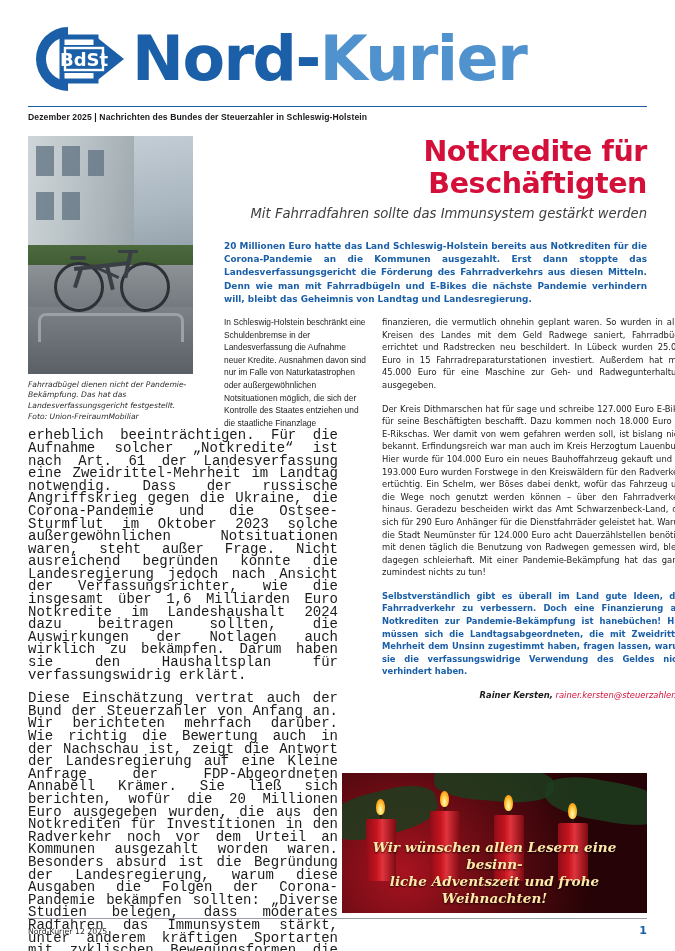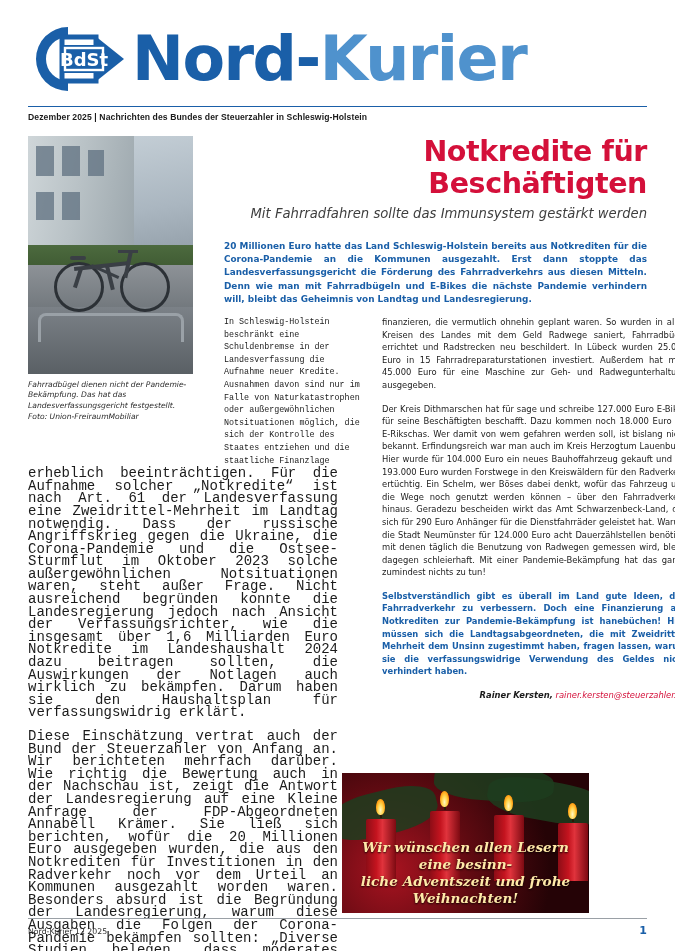--- a/index.html
+++ b/index.html
@@ -184,21 +184,21 @@
     position: relative;
     margin-top: 10px;
   }
   .col-narrow {
     width: 145px;
     margin-left: 196px;
     font-size: 8.4px;
     line-height: 12.6px;
     text-align: left;
     color: #1b1b1b;
-    font-family: Liberation Mono, monospace;
+    font-family: Liberation Sans, sans-serif;
   }
   .full-left {
     width: 310px;
     font-size: 14px;
     line-height: 12.6px;
     text-align: justify;
     color: #1b1b1b;
     font-family: Liberation Mono, monospace;
   }
   .full-left p { margin: 0 0 11px 0; }
@@ -226,21 +226,21 @@
     margin-top: 4px;
     font-family: "DejaVu Sans", sans-serif;
   }
   .byline .name { font-style: italic; font-weight: 700; color: #1b1b1b; }
   .byline .mail { font-style: italic; color: #d4103a; }
 
   
   .advent {
     position: absolute;
     left: 342px;
-    width: 247px;
+    width: 305px;
     height: 140px;
     overflow: hidden;
     background: #2b0606;
   }
   .adv-bg {
     position: absolute; inset: 0;
     background:
       radial-gradient(circle at 20% 70%, #a81320 0%, #5d0a11 38%, #250306 72%),
       radial-gradient(circle at 78% 35%, #8e1018 0%, #3a0508 55%, #1a0204 100%);
   }

